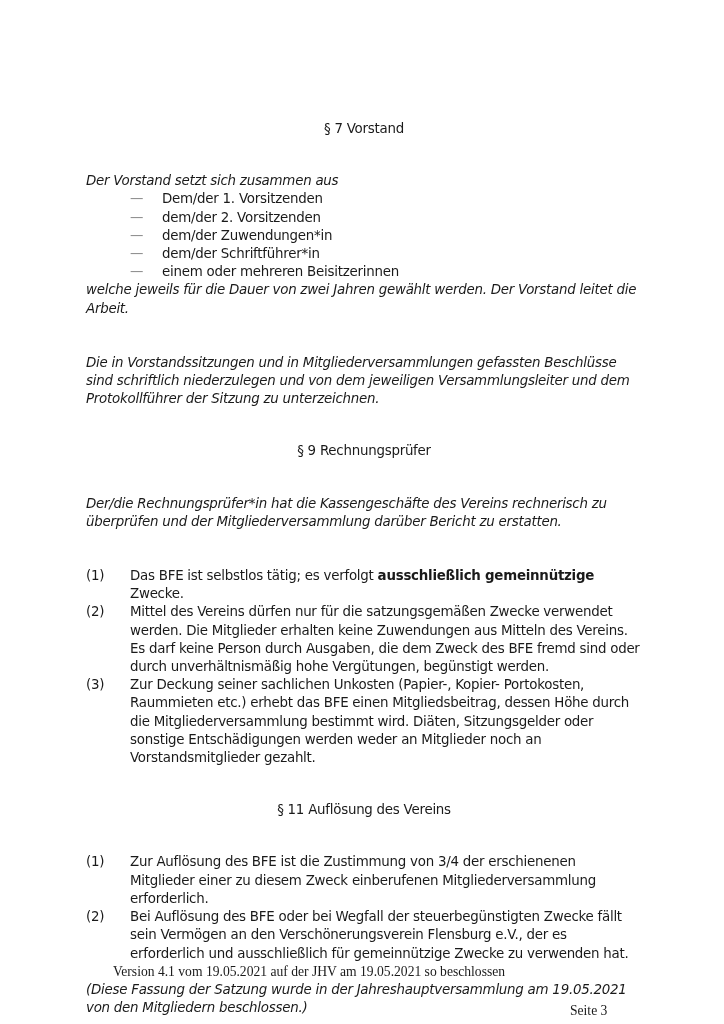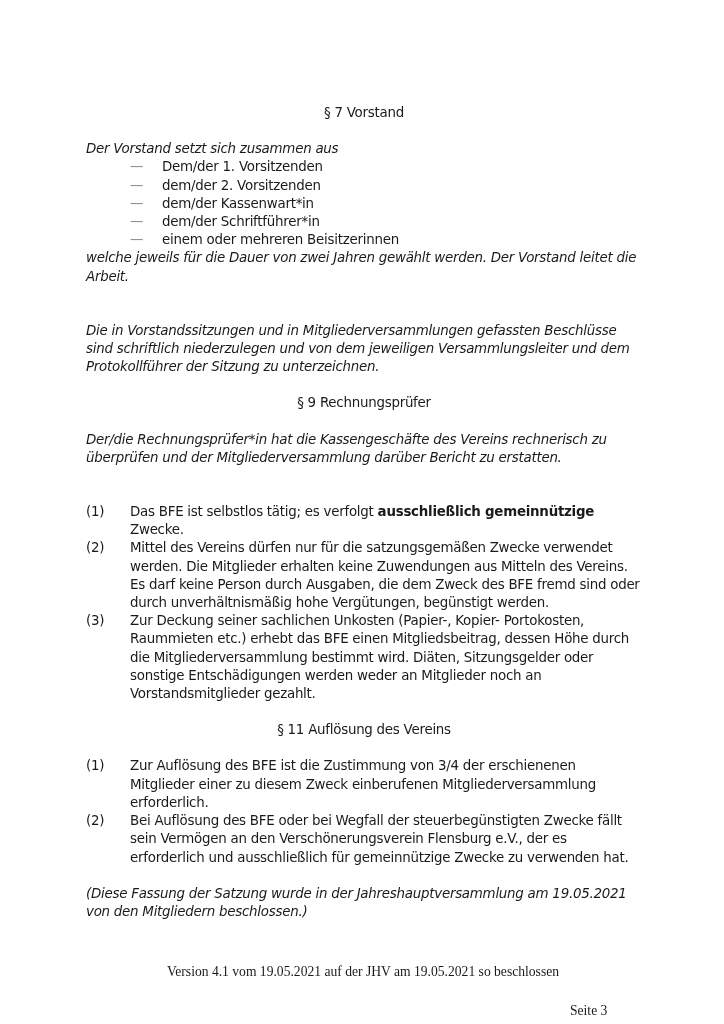--- a/index.html
+++ b/index.html
@@ -19,21 +19,21 @@
       position: absolute;
       left: 86px;
       top: 104px;
       width: 556px;
       font-size: 13.4px;
       line-height: 18.2px;
       letter-spacing: -0.25px;
     }
     .heading {
       text-align: center;
-      margin: 0;
+      margin: 16px;
       font-weight: normal;
       font-size: 13.4px;
       line-height: 18.2px;
     }
     .gap-after-heading { height: 18px; }
     .gap-section { height: 18px; }
     p { margin: 0; font-style: italic; }
     .dash-list {
       list-style: none;
       margin: 0;
@@ -66,41 +66,40 @@
     b { font-weight: bold; }
     .footer {
       position: absolute;
       left: 113px;
       top: 964px;
       width: 500px;
       font-family: "Liberation Serif", serif;
       font-size: 13.6px;
       color: #1a1a1a;
       white-space: nowrap;
-      text-align: center;
     }
     .footer .page-no {
       position: absolute;
       left: 457px;
       top: 0;
       margin-top: 39px;
     }
   </style>
 </head>
 <body>
 
 <div class="page">
 
   <h2 class="heading">§ 7 Vorstand</h2>
   <div class="gap-after-heading"></div>
   <p>Der Vorstand setzt sich zusammen aus</p>
   <ul class="dash-list">
     <li><span class="dash">—</span><span>Dem/der 1. Vorsitzenden</span></li>
     <li><span class="dash">—</span><span>dem/der 2. Vorsitzenden</span></li>
-    <li><span class="dash">—</span><span>dem/der Kassenwart*in</span></li>
+    <li><span class="dash">—</span><span>dem/der Zuwendungen*in</span></li>
     <li><span class="dash">—</span><span>dem/der Schriftführer*in</span></li>
     <li><span class="dash">—</span><span>einem oder mehreren Beisitzerinnen</span></li>
   </ul>
   <p>welche jeweils für die Dauer von zwei Jahren gewählt werden. Der Vorstand leitet die Arbeit.</p>
   <div class="gap-section"></div>
 
   <div class="gap-after-heading"></div>
   <p>Die in Vorstandssitzungen und in Mitgliederversammlungen gefassten Beschlüsse sind schriftlich niederzulegen und von dem jeweiligen Versammlungsleiter und dem Protokollführer der Sitzung zu unterzeichnen.</p>
   <div class="gap-section"></div>
 

